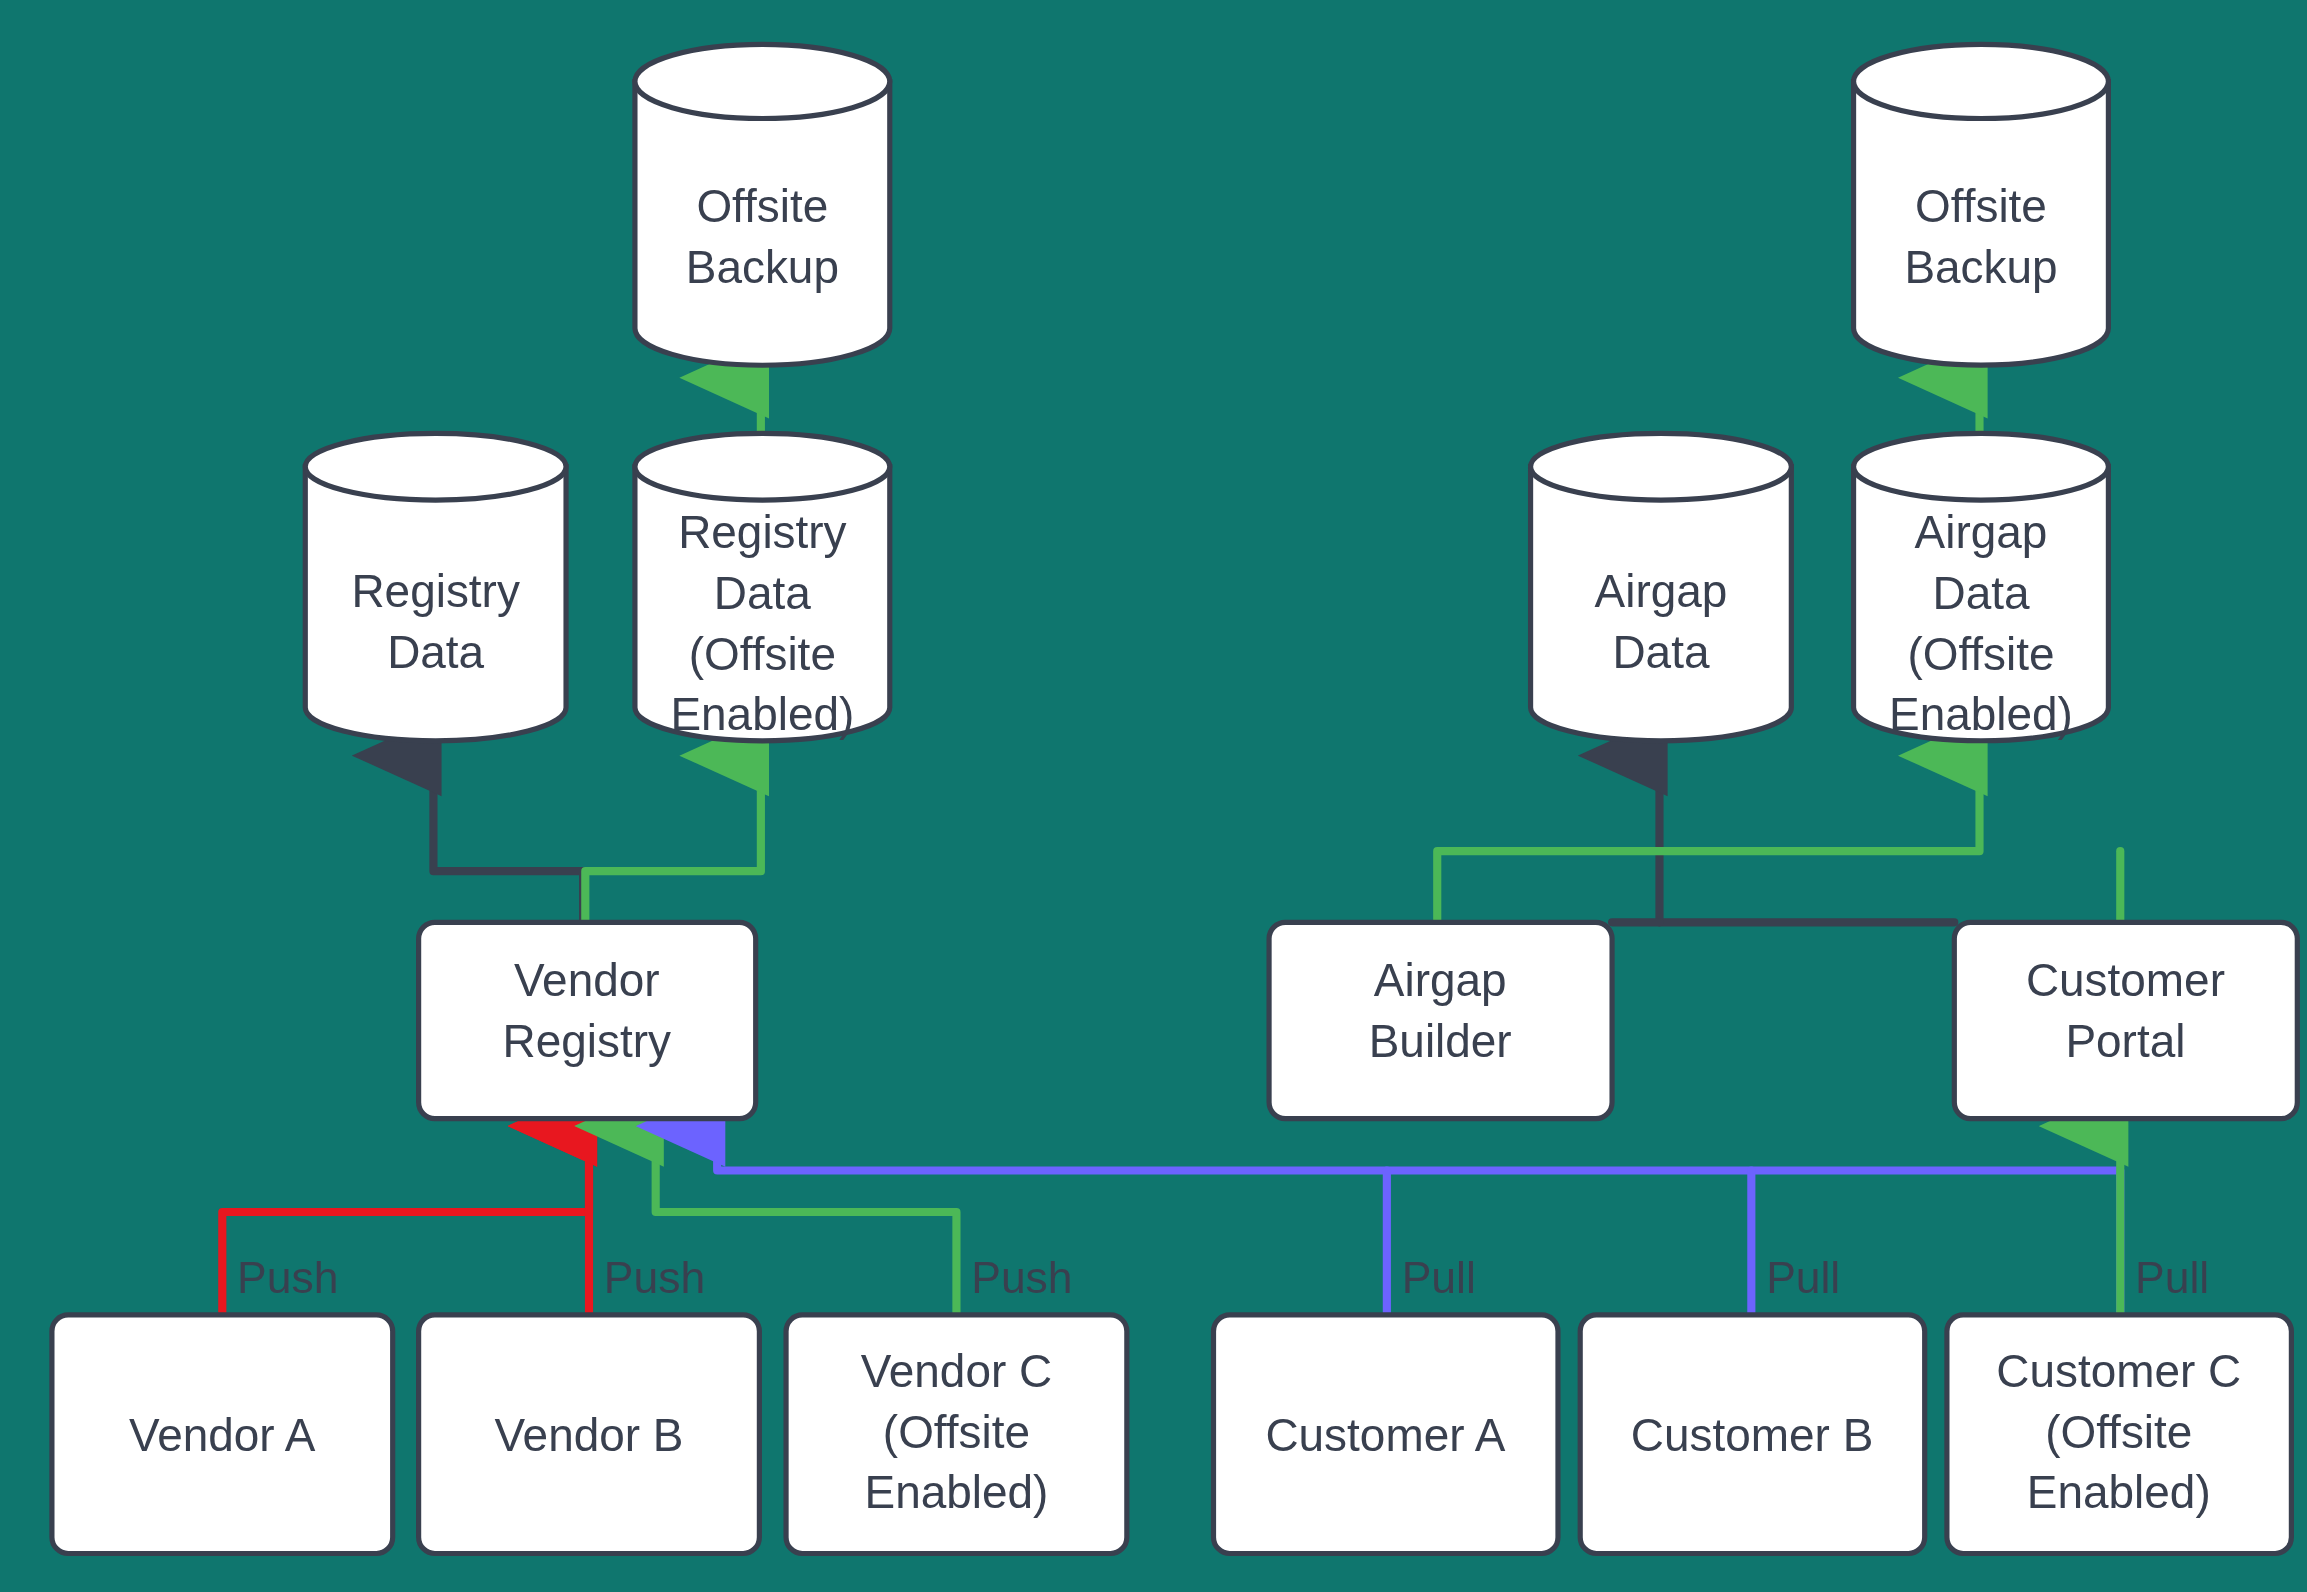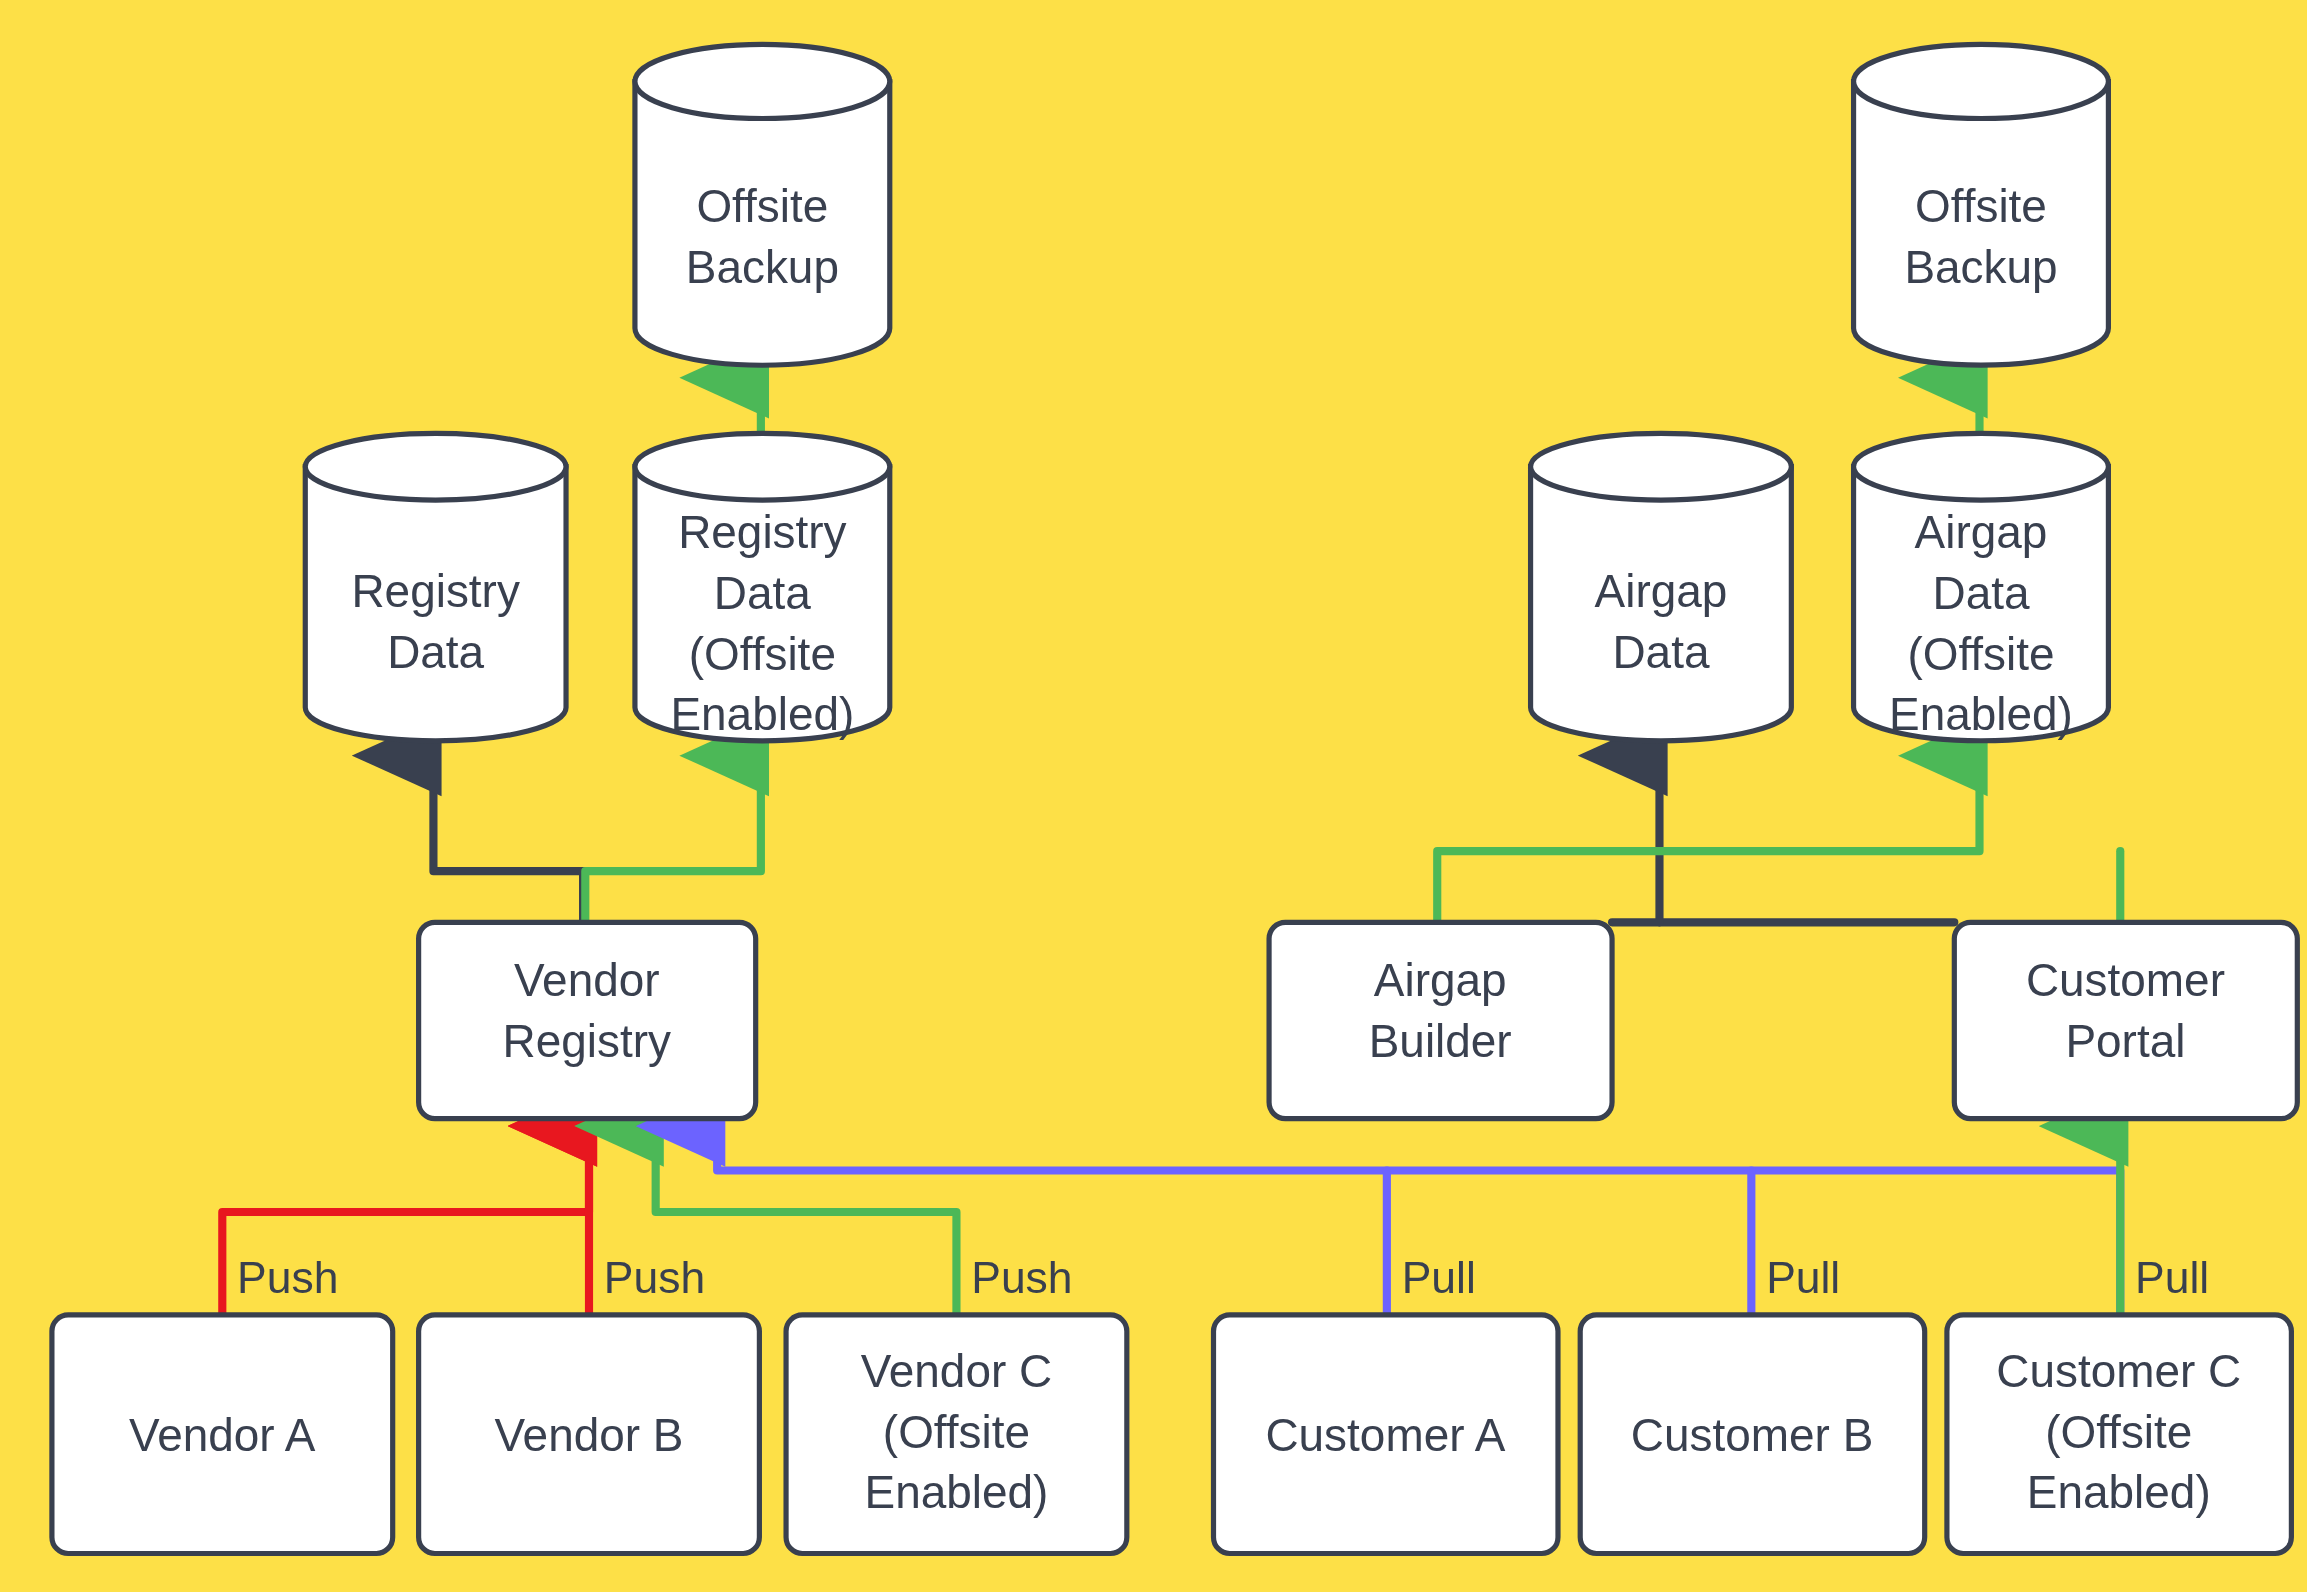--- a/index.html
+++ b/index.html
@@ -1,17 +1,17 @@
 <!DOCTYPE html>
 <html style="font-size:12px"><head>
 <meta charset="utf-8">
 <style>
   html,body{margin:0;padding:0;background:#ffffff;}
   body{width:2307px;height:1592px;font-family:"Liberation Sans",sans-serif;overflow:hidden;}
-  #stage{position:relative;width:2307px;height:1592px;background:#fde047;}
+  #stage{position:relative;width:2307px;height:1592px;background:#0f766e;}
   svg{display:block;}
   .node-label{font-family:"Liberation Sans",sans-serif;font-size:62px;fill:#39404f;}
   .edge-label{font-family:"Liberation Sans",sans-serif;font-size:60px;fill:#39404f;}
   .shape{fill:#ffffff;stroke:#39404f;stroke-width:7;}
   .cyl-top{fill:#ffffff;stroke:#39404f;stroke-width:7;}
   .link{fill:none;stroke-width:11;stroke-linecap:round;stroke-linejoin:round;}
 </style>
 </head>
 <body>
 

